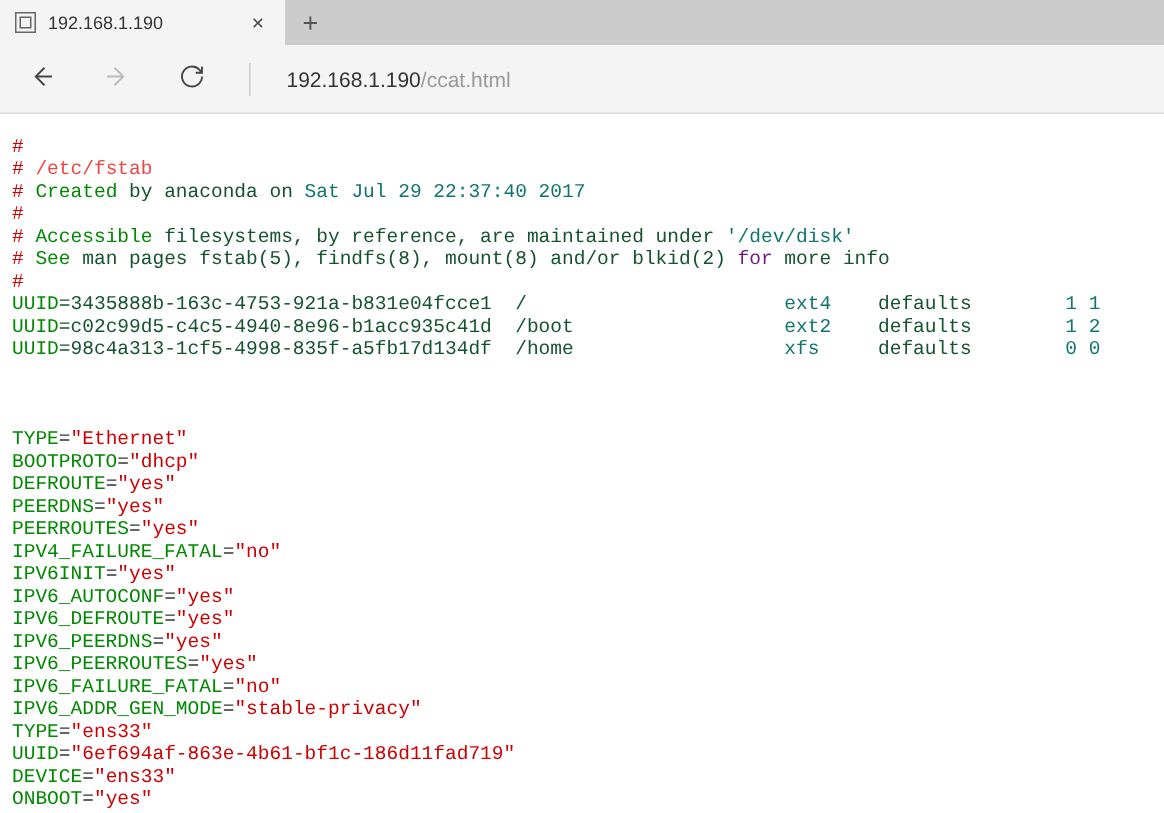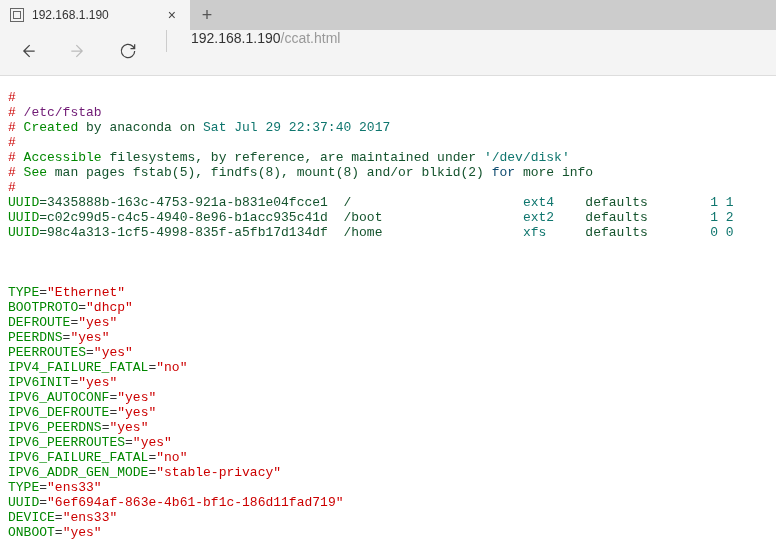--- a/index.html
+++ b/index.html
@@ -4,34 +4,34 @@
 <style>
 * { margin: 0; padding: 0; box-sizing: border-box; }
 body { font-family: "Segoe UI", Tahoma, sans-serif; background: #fff; width: 776px; height: 542px; overflow: hidden; }
 .tab-bar { background: #ccc; height: 30px; display: flex; align-items: stretch; }
 .tab { background: #f4f4f4; width: 190px; display: flex; align-items: center; padding: 0 10px; font-size: 12px; color: #333; gap: 8px; }
 .tab-favicon { width: 14px; height: 14px; border: 1px solid #666; display: flex; align-items: center; justify-content: center; }
 .tab-favicon::before { content: ""; width: 6px; height: 6px; border: 1px solid #666; }
 .tab-title { flex: 1; }
 .tab-close { font-size: 14px; color: #444; cursor: pointer; padding: 0 4px; }
 .new-tab { width: 34px; display: flex; align-items: center; justify-content: center; font-size: 18px; color: #555; cursor: pointer; background: #ccc; }
-.toolbar { height: 46px; background: #f4f4f4; display: flex; padding: 0 14px; gap: 22px; border-bottom: 1px solid #ddd; }
+.toolbar { height: 46px; background: #f4f4f4; display: flex; align-items: center; padding: 0 14px; gap: 22px; border-bottom: 1px solid #ddd; }
 .nav-btn { background: none; border: none; cursor: pointer; padding: 4px; color: #444; }
 .nav-btn svg { width: 20px; height: 20px; fill: none; stroke: #444; stroke-width: 1.5; }
 .nav-btn.disabled svg { stroke: #bbb; }
 .divider { width: 1px; height: 22px; background: #ccc; margin: 0 2px; }
 .url { font-size: 14px; color: #999; }
 .url-prefix { color: #333; }
 .content { padding: 14px 8px; font-family: "Consolas", "Courier New", monospace; font-size: 13px; line-height: 15px; white-space: pre; color: #333; }
 .c-red { color: #cc0000; }
 .c-green { color: #008800; }
 .c-blue { color: #14532d; }
 .c-brown { color: #0f766e; }
-.c-cyan { color: #0c4a6e; }
-.c-magenta { color: #701a75; }
+.c-cyan { color: #701a75; }
+.c-magenta { color: #ef4444; }
 </style>
 </head>
 <body>
 
 <div class="tab-bar">
   <div class="tab">
     <span class="tab-favicon"></span>
     <span class="tab-title">192.168.1.190</span>
     <span class="tab-close">×</span>
   </div>

